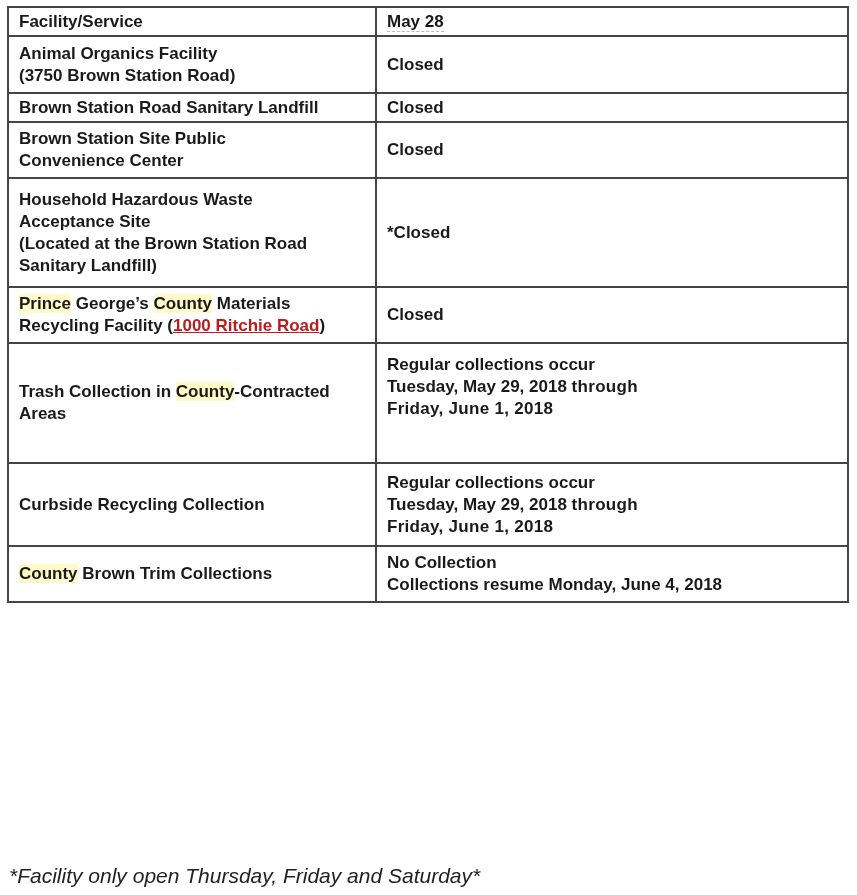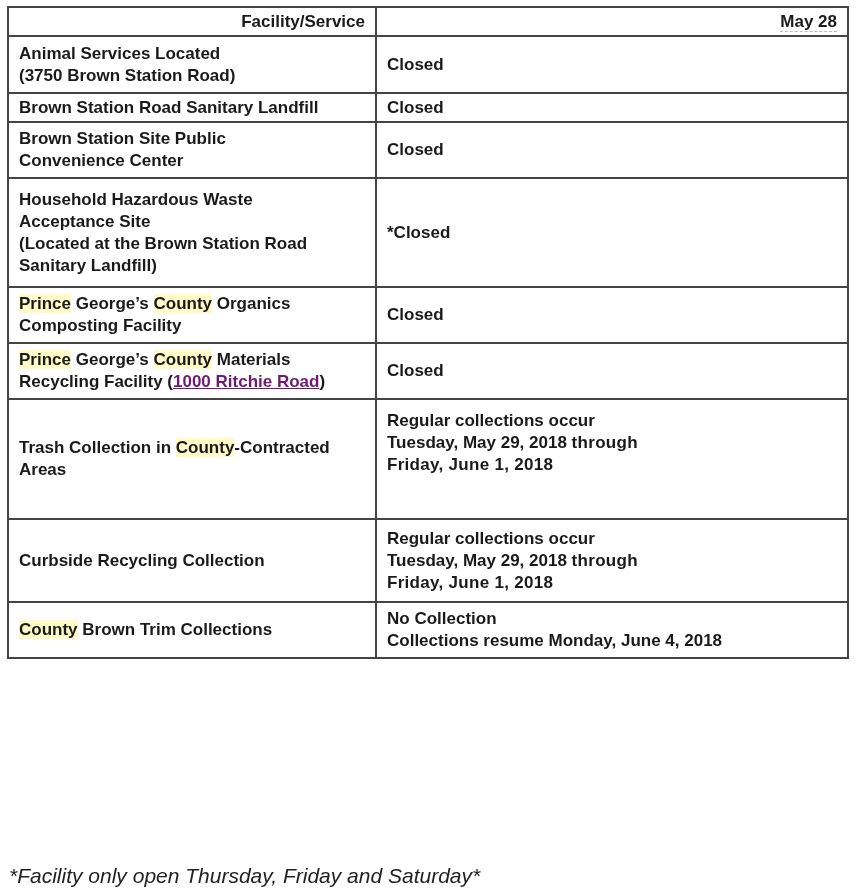--- a/index.html
+++ b/index.html
@@ -5,24 +5,24 @@
   html, body { margin: 0; padding: 0; background: #ffffff; }
   body { width: 857px; height: 895px; position: relative; overflow: hidden;
          font-family: "Liberation Sans", sans-serif; color: #1a1a1a; }
   table.sched { position: absolute; left: 7px; top: 6px; width: 840px;
                 border-collapse: collapse; table-layout: fixed; }
   table.sched td { border: 2px solid #444; padding: 0 10px; vertical-align: middle;
                    font-weight: bold; font-size: 17px; line-height: 22px; }
   col.c1 { width: 368px; }
   col.c2 { width: 472px; }
   .hl { background: #fffac8; }
-  .link { color: #701a75; text-decoration: underline; margin-top: 30px; }
+  .link { color: #b91c1c; text-decoration: underline; margin-top: 30px; }
   .heavy { font-weight: 900; letter-spacing: 0.3px; }
   .foot { position: absolute; left: 9px; top: 864px; font-style: italic; font-size: 21px; color: #222; }
-  tr.r-head td { height: 27px; text-align: right; }
+  tr.r-head td { height: 27px; }
   tr.r-animal td { height: 55px; }
   tr.r-landfill td { height: 27px; margin-top: 12px; }
   tr.r-pcc td { height: 54px; }
   tr.r-elec td { height: 81px; }
   tr.r-hhw td { height: 107px; border-radius: 27px; }
   tr.r-mo td { height: 54px; }
   tr.r-org td { height: 54px; }
   tr.r-mat td { height: 54px; }
   tr.r-bulky td { height: 53px; }
   tr.r-trash td { height: 108px; }
@@ -37,38 +37,34 @@
   <colgroup>
       <col class="c1">
       <col class="c2">
     </colgroup>
   <tbody>
       <tr class="r-head">
     <td>Facility/Service</td>
     <td><span class="dashed">May 28</span></td>
   </tr>
   <tr class="r-animal">
-    <td><span>Animal Services Located</span><br><span>(3750 Brown Station Road)</span></td>
+    <td><span>Animal Organics Facility</span><br><span>(3750 Brown Station Road)</span></td>
     <td>Closed</td>
   </tr>
   <tr class="r-landfill">
     <td>Brown Station Road Sanitary Landfill</td>
     <td>Closed</td>
   </tr>
   <tr class="r-pcc">
     <td><span>Brown Station Site Public</span><br><span>Convenience Center</span></td>
     <td>Closed</td>
   </tr>
   <tr class="r-hhw">
     <td><span>Household Hazardous Waste</span><br><span>Acceptance Site</span><br><span>(Located at the Brown Station Road</span><br><span>Sanitary Landfill)</span></td>
     <td>*Closed</td>
-  </tr>
-  <tr class="r-org">
-    <td><span class="hl">Prince</span><span> George’s </span><span class="hl">County</span><span> Organics</span><br><span>Composting Facility</span></td>
-    <td>Closed</td>
   </tr>
   <tr class="r-mat">
     <td><span class="hl">Prince</span><span> George’s </span><span class="hl">County</span><span> Materials</span><br><span>Recycling Facility (</span><a class="link">1000 Ritchie Road</a><span>)</span></td>
     <td>Closed</td>
   </tr>
   <tr class="r-trash">
     <td><span>Trash Collection in </span><span class="hl">County</span><span>-Contracted</span><br><span>Areas</span></td>
     <td style="vertical-align: top; padding-top: 10px;"><span>Regular collections occur</span><br><span>Tuesday, May 29, 2018 </span><span class="heavy">through</span><br><span class="heavy">Friday, June 1, 2018</span></td>
   </tr>
   <tr class="r-curb">

